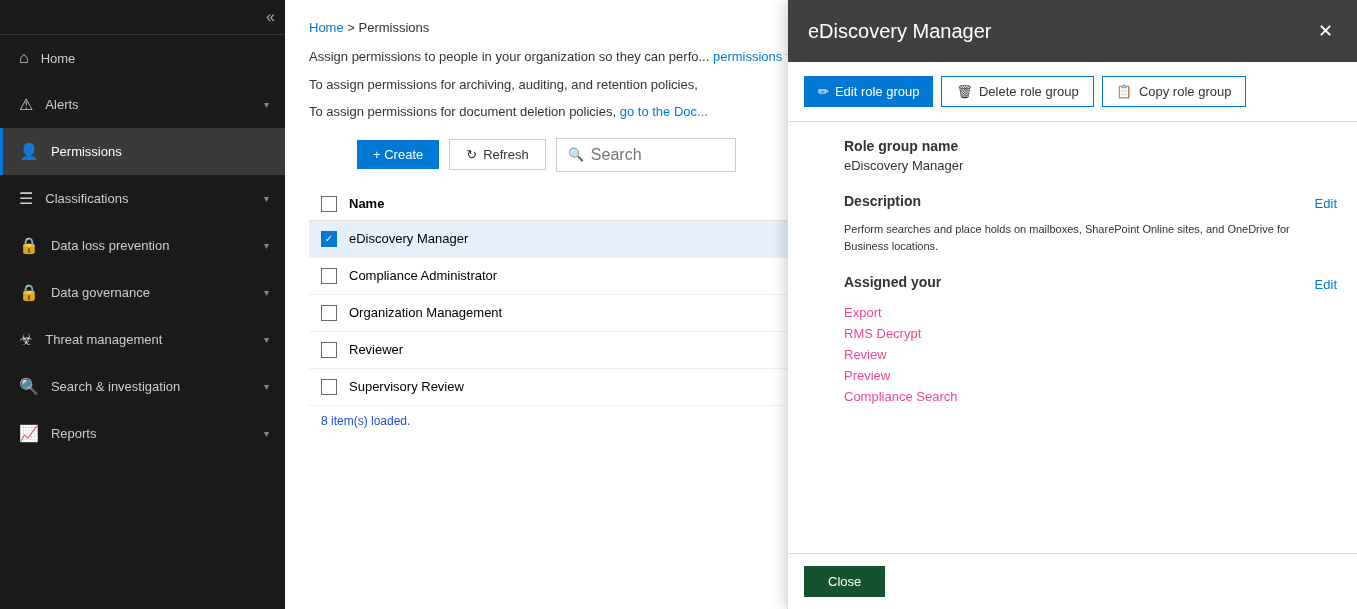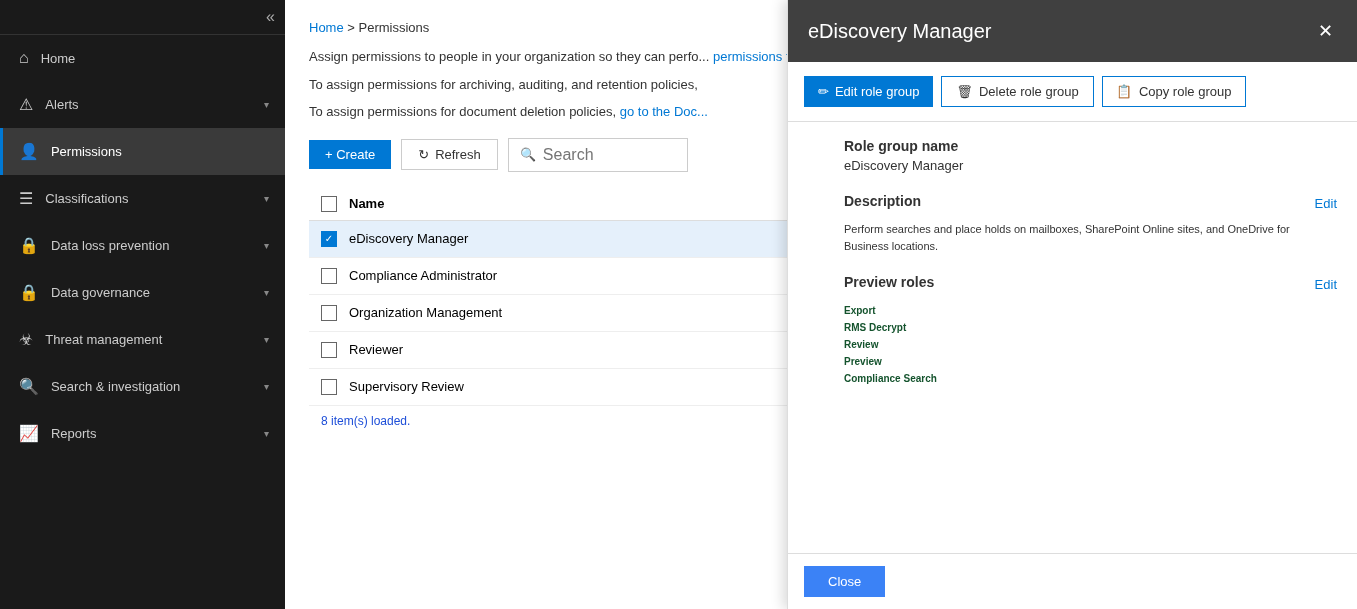--- a/index.html
+++ b/index.html
@@ -88,20 +88,21 @@
     .btn-create {
       background: #0078d4;
       color: #fff;
       border: none;
       padding: 7px 16px;
       cursor: pointer;
       font-size: 13px;
       display: flex;
       align-items: center;
       gap: 6px;
+      margin-left: 48px;
     }
     .btn-secondary {
       background: #fff;
       color: #333;
       border: 1px solid #ccc;
       padding: 7px 16px;
       cursor: pointer;
       font-size: 13px;
       display: flex;
       align-items: center;
@@ -258,32 +259,31 @@
       cursor: pointer;
       font-size: 13px;
       text-decoration: none;
     }
     .panel-desc {
       font-size: 11px;
       color: #333;
       line-height: 1.5;
     }
     .role-item {
-      font-size: 10px;
-      color: #14532d;
+      font-size: 13px;
+      color: #ec4899;
       padding: 3px 0;
-      font-weight: bold;
     }
     .panel-footer {
       padding: 12px 16px;
       border-top: 1px solid #ddd;
       background: #fff;
     }
     .btn-close {
-      background: #3b82f6;
+      background: #14532d;
       color: #fff;
       border: none;
       padding: 8px 24px;
       cursor: pointer;
       font-size: 13px;
     }
   </style>
 </head>
 <body>
 
@@ -444,21 +444,21 @@
       <div class="panel-section">
         <div class="panel-section-header">
           <span class="panel-section-label">Description</span>
           <a class="panel-edit-link">Edit</a>
         </div>
         <div class="panel-desc">Perform searches and place holds on mailboxes, SharePoint Online sites, and OneDrive for Business locations.</div>
       </div>
 
       <div class="panel-section">
         <div class="panel-section-header">
-          <span class="panel-section-label">Preview roles</span>
+          <span class="panel-section-label">Assigned your</span>
           <a class="panel-edit-link">Edit</a>
         </div>
         <div class="role-item">Export</div>
         <div class="role-item">RMS Decrypt</div>
         <div class="role-item">Review</div>
         <div class="role-item">Preview</div>
         <div class="role-item">Compliance Search</div>
       </div>
 
     </div>

